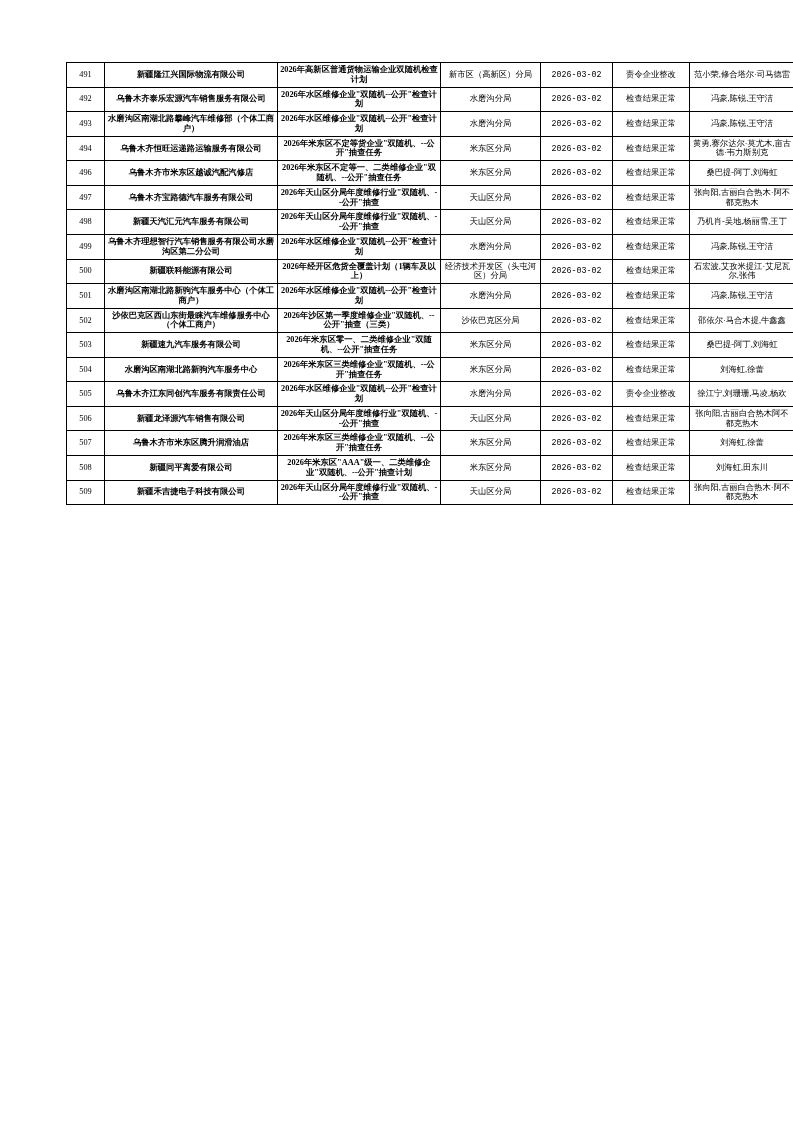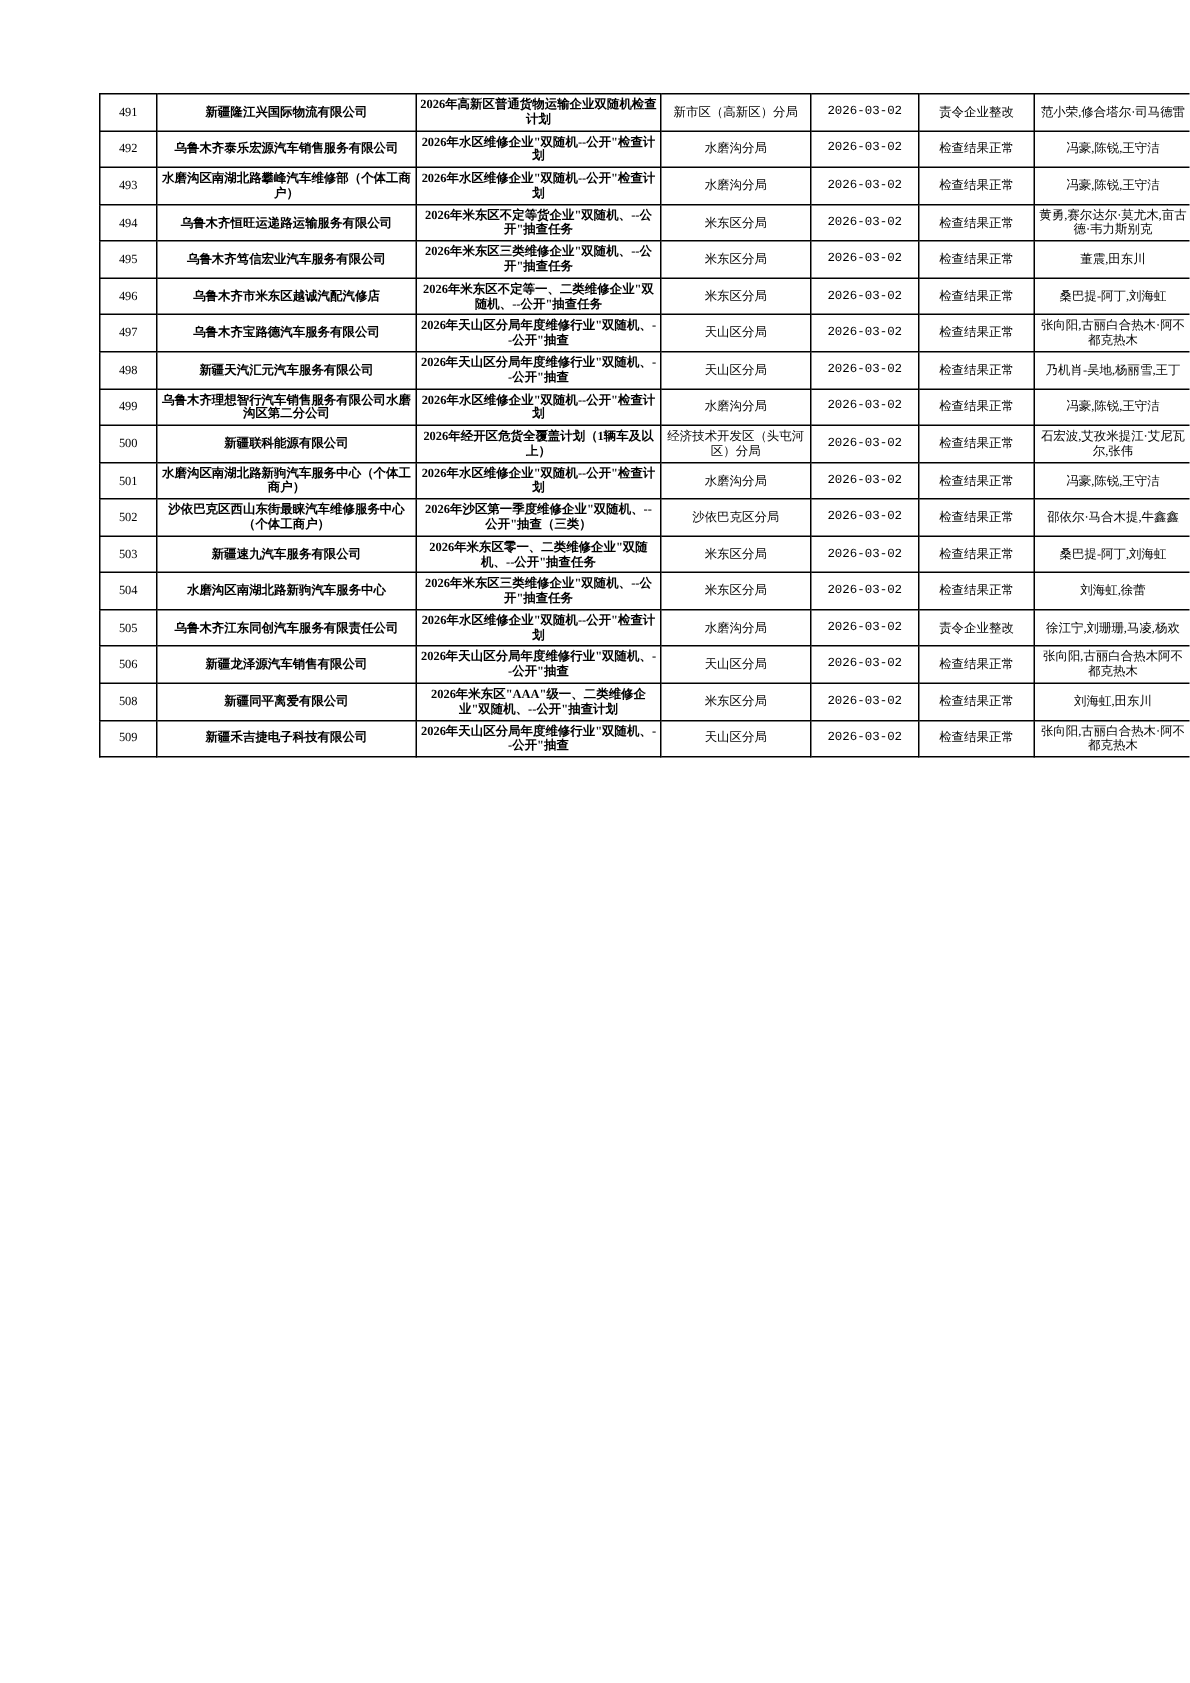--- a/index.html
+++ b/index.html
@@ -143,292 +143,292 @@
           </td>
         <td class="col-result">
             <span class="cell-text">检查结果正常</span>
           </td>
         <td class="col-staff">
             <span class="cell-text">黄勇,赛尔达尔·莫尤木,亩古德·韦力斯别克</span>
           </td>
       </tr>
       <tr>
         <td class="col-no">
-            <span class="cell-text">495</span>
-          </td>
-        <td class="col-name">
-            <span class="cell-text">乌鲁木齐笃信宏业汽车服务有限公司</span>
+            <span class="cell-text">496</span>
+          </td>
+        <td class="col-name">
+            <span class="cell-text">乌鲁木齐市米东区越诚汽配汽修店</span>
+          </td>
+        <td class="col-plan">
+            <span class="cell-text">2026年米东区不定等一、二类维修企业"双随机、--公开"抽查任务</span>
+          </td>
+        <td class="col-org">
+            <span class="cell-text">米东区分局</span>
+          </td>
+        <td class="col-date">
+            <span class="cell-text">2026-03-02</span>
+          </td>
+        <td class="col-result">
+            <span class="cell-text">检查结果正常</span>
+          </td>
+        <td class="col-staff">
+            <span class="cell-text">桑巴提-阿丁,刘海虹</span>
+          </td>
+      </tr>
+      <tr>
+        <td class="col-no">
+            <span class="cell-text">497</span>
+          </td>
+        <td class="col-name">
+            <span class="cell-text">乌鲁木齐宝路德汽车服务有限公司</span>
+          </td>
+        <td class="col-plan">
+            <span class="cell-text">2026年天山区分局年度维修行业"双随机、--公开"抽查</span>
+          </td>
+        <td class="col-org">
+            <span class="cell-text">天山区分局</span>
+          </td>
+        <td class="col-date">
+            <span class="cell-text">2026-03-02</span>
+          </td>
+        <td class="col-result">
+            <span class="cell-text">检查结果正常</span>
+          </td>
+        <td class="col-staff">
+            <span class="cell-text">张向阳,古丽白合热木·阿不都克热木</span>
+          </td>
+      </tr>
+      <tr>
+        <td class="col-no">
+            <span class="cell-text">498</span>
+          </td>
+        <td class="col-name">
+            <span class="cell-text">新疆天汽汇元汽车服务有限公司</span>
+          </td>
+        <td class="col-plan">
+            <span class="cell-text">2026年天山区分局年度维修行业"双随机、--公开"抽查</span>
+          </td>
+        <td class="col-org">
+            <span class="cell-text">天山区分局</span>
+          </td>
+        <td class="col-date">
+            <span class="cell-text">2026-03-02</span>
+          </td>
+        <td class="col-result">
+            <span class="cell-text">检查结果正常</span>
+          </td>
+        <td class="col-staff">
+            <span class="cell-text">乃机肖-吴地,杨丽雪,王丁</span>
+          </td>
+      </tr>
+      <tr>
+        <td class="col-no">
+            <span class="cell-text">499</span>
+          </td>
+        <td class="col-name">
+            <span class="cell-text">乌鲁木齐理想智行汽车销售服务有限公司水磨沟区第二分公司</span>
+          </td>
+        <td class="col-plan">
+            <span class="cell-text">2026年水区维修企业"双随机--公开"检查计划</span>
+          </td>
+        <td class="col-org">
+            <span class="cell-text">水磨沟分局</span>
+          </td>
+        <td class="col-date">
+            <span class="cell-text">2026-03-02</span>
+          </td>
+        <td class="col-result">
+            <span class="cell-text">检查结果正常</span>
+          </td>
+        <td class="col-staff">
+            <span class="cell-text">冯豪,陈锐,王守洁</span>
+          </td>
+      </tr>
+      <tr>
+        <td class="col-no">
+            <span class="cell-text">500</span>
+          </td>
+        <td class="col-name">
+            <span class="cell-text">新疆联科能源有限公司</span>
+          </td>
+        <td class="col-plan">
+            <span class="cell-text">2026年经开区危货全覆盖计划（1辆车及以上）</span>
+          </td>
+        <td class="col-org">
+            <span class="cell-text">经济技术开发区（头屯河区）分局</span>
+          </td>
+        <td class="col-date">
+            <span class="cell-text">2026-03-02</span>
+          </td>
+        <td class="col-result">
+            <span class="cell-text">检查结果正常</span>
+          </td>
+        <td class="col-staff">
+            <span class="cell-text">石宏波,艾孜米提江·艾尼瓦尔,张伟</span>
+          </td>
+      </tr>
+      <tr>
+        <td class="col-no">
+            <span class="cell-text">501</span>
+          </td>
+        <td class="col-name">
+            <span class="cell-text">水磨沟区南湖北路新驹汽车服务中心（个体工商户）</span>
+          </td>
+        <td class="col-plan">
+            <span class="cell-text">2026年水区维修企业"双随机--公开"检查计划</span>
+          </td>
+        <td class="col-org">
+            <span class="cell-text">水磨沟分局</span>
+          </td>
+        <td class="col-date">
+            <span class="cell-text">2026-03-02</span>
+          </td>
+        <td class="col-result">
+            <span class="cell-text">检查结果正常</span>
+          </td>
+        <td class="col-staff">
+            <span class="cell-text">冯豪,陈锐,王守洁</span>
+          </td>
+      </tr>
+      <tr>
+        <td class="col-no">
+            <span class="cell-text">502</span>
+          </td>
+        <td class="col-name">
+            <span class="cell-text">沙依巴克区西山东街最睐汽车维修服务中心（个体工商户）</span>
+          </td>
+        <td class="col-plan">
+            <span class="cell-text">2026年沙区第一季度维修企业"双随机、--公开"抽查（三类）</span>
+          </td>
+        <td class="col-org">
+            <span class="cell-text">沙依巴克区分局</span>
+          </td>
+        <td class="col-date">
+            <span class="cell-text">2026-03-02</span>
+          </td>
+        <td class="col-result">
+            <span class="cell-text">检查结果正常</span>
+          </td>
+        <td class="col-staff">
+            <span class="cell-text">邵依尔·马合木提,牛鑫鑫</span>
+          </td>
+      </tr>
+      <tr>
+        <td class="col-no">
+            <span class="cell-text">503</span>
+          </td>
+        <td class="col-name">
+            <span class="cell-text">新疆速九汽车服务有限公司</span>
+          </td>
+        <td class="col-plan">
+            <span class="cell-text">2026年米东区零一、二类维修企业"双随机、--公开"抽查任务</span>
+          </td>
+        <td class="col-org">
+            <span class="cell-text">米东区分局</span>
+          </td>
+        <td class="col-date">
+            <span class="cell-text">2026-03-02</span>
+          </td>
+        <td class="col-result">
+            <span class="cell-text">检查结果正常</span>
+          </td>
+        <td class="col-staff">
+            <span class="cell-text">桑巴提-阿丁,刘海虹</span>
+          </td>
+      </tr>
+      <tr>
+        <td class="col-no">
+            <span class="cell-text">504</span>
+          </td>
+        <td class="col-name">
+            <span class="cell-text">水磨沟区南湖北路新驹汽车服务中心</span>
           </td>
         <td class="col-plan">
             <span class="cell-text">2026年米东区三类维修企业"双随机、--公开"抽查任务</span>
           </td>
         <td class="col-org">
             <span class="cell-text">米东区分局</span>
           </td>
         <td class="col-date">
             <span class="cell-text">2026-03-02</span>
           </td>
         <td class="col-result">
             <span class="cell-text">检查结果正常</span>
           </td>
         <td class="col-staff">
-            <span class="cell-text">董震,田东川</span>
-          </td>
-      </tr>
-      <tr>
-        <td class="col-no">
-            <span class="cell-text">496</span>
-          </td>
-        <td class="col-name">
-            <span class="cell-text">乌鲁木齐市米东区越诚汽配汽修店</span>
-          </td>
-        <td class="col-plan">
-            <span class="cell-text">2026年米东区不定等一、二类维修企业"双随机、--公开"抽查任务</span>
-          </td>
-        <td class="col-org">
-            <span class="cell-text">米东区分局</span>
-          </td>
-        <td class="col-date">
-            <span class="cell-text">2026-03-02</span>
-          </td>
-        <td class="col-result">
-            <span class="cell-text">检查结果正常</span>
-          </td>
-        <td class="col-staff">
-            <span class="cell-text">桑巴提-阿丁,刘海虹</span>
-          </td>
-      </tr>
-      <tr>
-        <td class="col-no">
-            <span class="cell-text">497</span>
-          </td>
-        <td class="col-name">
-            <span class="cell-text">乌鲁木齐宝路德汽车服务有限公司</span>
+            <span class="cell-text">刘海虹,徐蕾</span>
+          </td>
+      </tr>
+      <tr>
+        <td class="col-no">
+            <span class="cell-text">505</span>
+          </td>
+        <td class="col-name">
+            <span class="cell-text">乌鲁木齐江东同创汽车服务有限责任公司</span>
+          </td>
+        <td class="col-plan">
+            <span class="cell-text">2026年水区维修企业"双随机--公开"检查计划</span>
+          </td>
+        <td class="col-org">
+            <span class="cell-text">水磨沟分局</span>
+          </td>
+        <td class="col-date">
+            <span class="cell-text">2026-03-02</span>
+          </td>
+        <td class="col-result">
+            <span class="cell-text">责令企业整改</span>
+          </td>
+        <td class="col-staff">
+            <span class="cell-text">徐江宁,刘珊珊,马凌,杨欢</span>
+          </td>
+      </tr>
+      <tr>
+        <td class="col-no">
+            <span class="cell-text">506</span>
+          </td>
+        <td class="col-name">
+            <span class="cell-text">新疆龙泽源汽车销售有限公司</span>
           </td>
         <td class="col-plan">
             <span class="cell-text">2026年天山区分局年度维修行业"双随机、--公开"抽查</span>
           </td>
         <td class="col-org">
             <span class="cell-text">天山区分局</span>
           </td>
         <td class="col-date">
             <span class="cell-text">2026-03-02</span>
           </td>
         <td class="col-result">
             <span class="cell-text">检查结果正常</span>
           </td>
         <td class="col-staff">
-            <span class="cell-text">张向阳,古丽白合热木·阿不都克热木</span>
-          </td>
-      </tr>
-      <tr>
-        <td class="col-no">
-            <span class="cell-text">498</span>
-          </td>
-        <td class="col-name">
-            <span class="cell-text">新疆天汽汇元汽车服务有限公司</span>
-          </td>
-        <td class="col-plan">
-            <span class="cell-text">2026年天山区分局年度维修行业"双随机、--公开"抽查</span>
-          </td>
-        <td class="col-org">
-            <span class="cell-text">天山区分局</span>
-          </td>
-        <td class="col-date">
-            <span class="cell-text">2026-03-02</span>
-          </td>
-        <td class="col-result">
-            <span class="cell-text">检查结果正常</span>
-          </td>
-        <td class="col-staff">
-            <span class="cell-text">乃机肖-吴地,杨丽雪,王丁</span>
-          </td>
-      </tr>
-      <tr>
-        <td class="col-no">
-            <span class="cell-text">499</span>
-          </td>
-        <td class="col-name">
-            <span class="cell-text">乌鲁木齐理想智行汽车销售服务有限公司水磨沟区第二分公司</span>
-          </td>
-        <td class="col-plan">
-            <span class="cell-text">2026年水区维修企业"双随机--公开"检查计划</span>
-          </td>
-        <td class="col-org">
-            <span class="cell-text">水磨沟分局</span>
-          </td>
-        <td class="col-date">
-            <span class="cell-text">2026-03-02</span>
-          </td>
-        <td class="col-result">
-            <span class="cell-text">检查结果正常</span>
-          </td>
-        <td class="col-staff">
-            <span class="cell-text">冯豪,陈锐,王守洁</span>
-          </td>
-      </tr>
-      <tr>
-        <td class="col-no">
-            <span class="cell-text">500</span>
-          </td>
-        <td class="col-name">
-            <span class="cell-text">新疆联科能源有限公司</span>
-          </td>
-        <td class="col-plan">
-            <span class="cell-text">2026年经开区危货全覆盖计划（1辆车及以上）</span>
-          </td>
-        <td class="col-org">
-            <span class="cell-text">经济技术开发区（头屯河区）分局</span>
-          </td>
-        <td class="col-date">
-            <span class="cell-text">2026-03-02</span>
-          </td>
-        <td class="col-result">
-            <span class="cell-text">检查结果正常</span>
-          </td>
-        <td class="col-staff">
-            <span class="cell-text">石宏波,艾孜米提江·艾尼瓦尔,张伟</span>
-          </td>
-      </tr>
-      <tr>
-        <td class="col-no">
-            <span class="cell-text">501</span>
-          </td>
-        <td class="col-name">
-            <span class="cell-text">水磨沟区南湖北路新驹汽车服务中心（个体工商户）</span>
-          </td>
-        <td class="col-plan">
-            <span class="cell-text">2026年水区维修企业"双随机--公开"检查计划</span>
-          </td>
-        <td class="col-org">
-            <span class="cell-text">水磨沟分局</span>
-          </td>
-        <td class="col-date">
-            <span class="cell-text">2026-03-02</span>
-          </td>
-        <td class="col-result">
-            <span class="cell-text">检查结果正常</span>
-          </td>
-        <td class="col-staff">
-            <span class="cell-text">冯豪,陈锐,王守洁</span>
-          </td>
-      </tr>
-      <tr>
-        <td class="col-no">
-            <span class="cell-text">502</span>
-          </td>
-        <td class="col-name">
-            <span class="cell-text">沙依巴克区西山东街最睐汽车维修服务中心（个体工商户）</span>
-          </td>
-        <td class="col-plan">
-            <span class="cell-text">2026年沙区第一季度维修企业"双随机、--公开"抽查（三类）</span>
-          </td>
-        <td class="col-org">
-            <span class="cell-text">沙依巴克区分局</span>
-          </td>
-        <td class="col-date">
-            <span class="cell-text">2026-03-02</span>
-          </td>
-        <td class="col-result">
-            <span class="cell-text">检查结果正常</span>
-          </td>
-        <td class="col-staff">
-            <span class="cell-text">邵依尔·马合木提,牛鑫鑫</span>
-          </td>
-      </tr>
-      <tr>
-        <td class="col-no">
-            <span class="cell-text">503</span>
-          </td>
-        <td class="col-name">
-            <span class="cell-text">新疆速九汽车服务有限公司</span>
-          </td>
-        <td class="col-plan">
-            <span class="cell-text">2026年米东区零一、二类维修企业"双随机、--公开"抽查任务</span>
-          </td>
-        <td class="col-org">
-            <span class="cell-text">米东区分局</span>
-          </td>
-        <td class="col-date">
-            <span class="cell-text">2026-03-02</span>
-          </td>
-        <td class="col-result">
-            <span class="cell-text">检查结果正常</span>
-          </td>
-        <td class="col-staff">
-            <span class="cell-text">桑巴提-阿丁,刘海虹</span>
-          </td>
-      </tr>
-      <tr>
-        <td class="col-no">
-            <span class="cell-text">504</span>
-          </td>
-        <td class="col-name">
-            <span class="cell-text">水磨沟区南湖北路新驹汽车服务中心</span>
+            <span class="cell-text">张向阳,古丽白合热木阿不都克热木</span>
+          </td>
+      </tr>
+      <tr>
+        <td class="col-no">
+            <span class="cell-text">507</span>
+          </td>
+        <td class="col-name">
+            <span class="cell-text">乌鲁木齐市米东区腾升润滑油店</span>
           </td>
         <td class="col-plan">
             <span class="cell-text">2026年米东区三类维修企业"双随机、--公开"抽查任务</span>
           </td>
         <td class="col-org">
             <span class="cell-text">米东区分局</span>
           </td>
         <td class="col-date">
             <span class="cell-text">2026-03-02</span>
           </td>
         <td class="col-result">
             <span class="cell-text">检查结果正常</span>
           </td>
         <td class="col-staff">
             <span class="cell-text">刘海虹,徐蕾</span>
-          </td>
-      </tr>
-      <tr>
-        <td class="col-no">
-            <span class="cell-text">505</span>
-          </td>
-        <td class="col-name">
-            <span class="cell-text">乌鲁木齐江东同创汽车服务有限责任公司</span>
-          </td>
-        <td class="col-plan">
-            <span class="cell-text">2026年水区维修企业"双随机--公开"检查计划</span>
-          </td>
-        <td class="col-org">
-            <span class="cell-text">水磨沟分局</span>
-          </td>
-        <td class="col-date">
-            <span class="cell-text">2026-03-02</span>
-          </td>
-        <td class="col-result">
-            <span class="cell-text">责令企业整改</span>
-          </td>
-        <td class="col-staff">
-            <span class="cell-text">徐江宁,刘珊珊,马凌,杨欢</span>
-          </td>
-      </tr>
-      <tr>
-        <td class="col-no">
-            <span class="cell-text">506</span>
-          </td>
-        <td class="col-name">
-            <span class="cell-text">新疆龙泽源汽车销售有限公司</span>
-          </td>
-        <td class="col-plan">
-            <span class="cell-text">2026年天山区分局年度维修行业"双随机、--公开"抽查</span>
-          </td>
-        <td class="col-org">
-            <span class="cell-text">天山区分局</span>
-          </td>
-        <td class="col-date">
-            <span class="cell-text">2026-03-02</span>
-          </td>
-        <td class="col-result">
-            <span class="cell-text">检查结果正常</span>
-          </td>
-        <td class="col-staff">
-            <span class="cell-text">张向阳,古丽白合热木阿不都克热木</span>
           </td>
       </tr>
       <tr>
         <td class="col-no">
             <span class="cell-text">508</span>
           </td>
         <td class="col-name">
             <span class="cell-text">新疆同平离爱有限公司</span>
           </td>
         <td class="col-plan">

